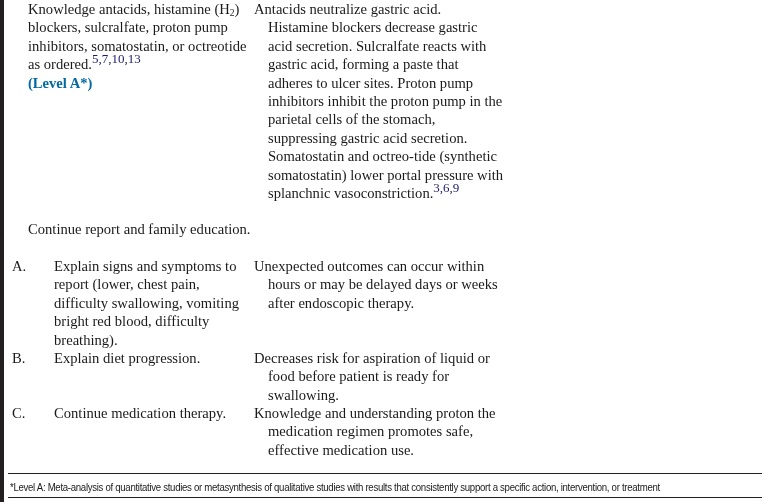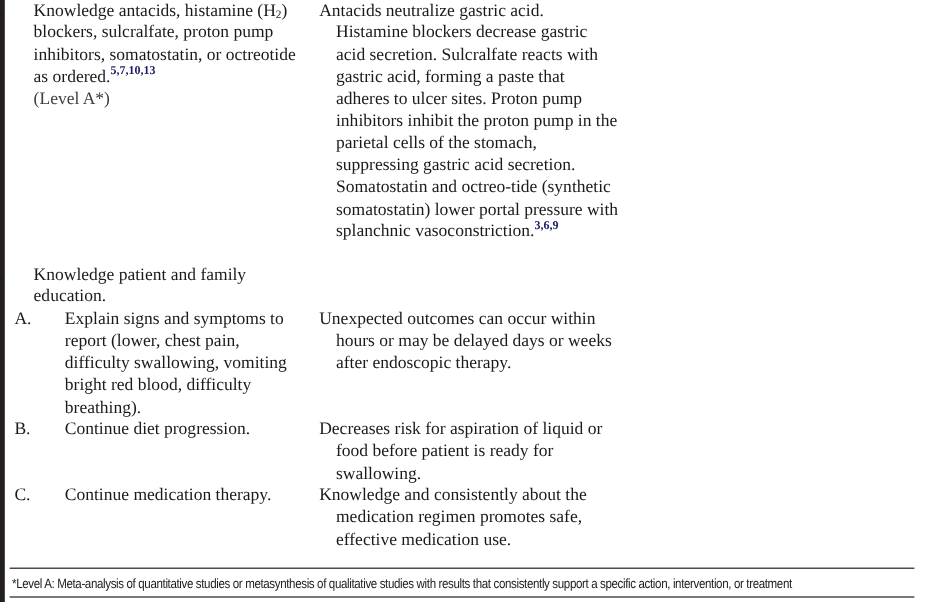--- a/index.html
+++ b/index.html
@@ -1,29 +1,29 @@
 <!DOCTYPE html>
 <html><head>
   <meta charset="utf-8">
   <style>
     html, body { margin: 0; padding: 0; background: #ffffff; }
     body { width: 771px; height: 502px; position: relative; overflow: hidden;
            font-family: "Liberation Serif", "DejaVu Serif", serif; color: #1a1a1a; }
     .edge-bar { position: absolute; left: 0; top: 0; width: 4px; height: 502px; background: #231f20; }
     .row { position: absolute; left: 0; width: 771px; }
     .left-col { position: absolute; left: 10px; width: 245px; }
-    .right-col { position: absolute; left: 266px; width: 250px; }
+    .right-col { position: absolute; left: 254px; width: 250px; }
     .para { font-size: 14.6px; line-height: 18.4px; margin: 0; }
     .num { display: inline-block; width: 18px; }
     .hang { padding-left: 18px; text-indent: -18px; }
     .hang-right { padding-left: 14px; text-indent: -14px; }
     .sub { padding-left: 44px; text-indent: -21px; }
-    .sup { font-size: 10px; vertical-align: 6px; line-height: 0; color: #1b1b6b; font-weight: bold; }
+    .sup { font-size: 13px; vertical-align: 6px; line-height: 0; color: #1b1b6b; }
     .h2sub { font-size: 9.5px; vertical-align: -2px; line-height: 0; }
-    .level { color: #404040; font-weight: normal; display: block; text-indent: 0; }
+    .level { color: #0369a1; font-weight: bold; display: block; text-indent: 0; }
     .rule { position: absolute; left: 8px; width: 754px; height: 1px; background: #231f20; }
     .footnote { position: absolute; left: 10px; top: 481px; font-family: "Liberation Sans", "DejaVu Sans", sans-serif;
                 font-size: 11.2px; letter-spacing: -0.35px; transform: scaleX(0.86); transform-origin: left center;
                 white-space: nowrap; color: #1a1a1a; }
   </style>
 </head>
 <body>
 
 <div class="edge-bar"></div>
 
@@ -31,46 +31,46 @@
   <div class="left-col">
     <p class="para hang"><span class="num">8.</span><span>Knowledge antacids, histamine (H</span><span class="h2sub">2</span><span>) blockers, sulcralfate, proton pump inhibitors, somatostatin, or octreotide as ordered.</span><span class="sup">5,7,10,13</span><span class="level">(Level A*)</span></p>
   </div>
   <div class="right-col">
     <p class="para hang-right"><span>Antacids neutralize gastric acid. Histamine blockers decrease gastric acid secretion. Sulcralfate reacts with gastric acid, forming a paste that adheres to ulcer sites. Proton pump inhibitors inhibit the proton pump in the parietal cells of the stomach, suppressing gastric acid secretion. Somatostatin and octreo-tide (synthetic somatostatin) lower portal pressure with splanchnic vasoconstriction.</span><span class="sup">3,6,9</span></p>
   </div>
 </div>
 
 <div class="row" style="top:220px;">
   <div class="left-col">
-    <p class="para hang"><span class="num">9.</span><span>Knowledge patient and family education.</span></p>
+    <p class="para hang"><span class="num">9.</span><span>Continue report and family education.</span></p>
   </div>
 </div>
 
 <div class="row" style="top:257px;">
   <div class="left-col">
     <p class="para sub"><span class="num" style="width:21px">A.</span><span>Explain signs and symptoms to report (lower, chest pain, difficulty swallowing, vomiting bright red blood, difficulty breathing).</span></p>
   </div>
   <div class="right-col">
     <p class="para hang-right">Unexpected outcomes can occur within hours or may be delayed days or weeks after endoscopic therapy.</p>
   </div>
 </div>
 
 <div class="row" style="top:349px;">
   <div class="left-col">
-    <p class="para sub"><span class="num" style="width:21px">B.</span><span>Continue diet progression.</span></p>
+    <p class="para sub"><span class="num" style="width:21px">B.</span><span>Explain diet progression.</span></p>
   </div>
   <div class="right-col">
     <p class="para hang-right">Decreases risk for aspiration of liquid or food before patient is ready for swallowing.</p>
   </div>
 </div>
 
 <div class="row" style="top:404px;">
   <div class="left-col">
     <p class="para sub"><span class="num" style="width:21px">C.</span><span>Continue medication therapy.</span></p>
   </div>
   <div class="right-col">
-    <p class="para hang-right">Knowledge and consistently about the medication regimen promotes safe, effective medication use.</p>
+    <p class="para hang-right">Knowledge and understanding proton the medication regimen promotes safe, effective medication use.</p>
   </div>
 </div>
 
 <div class="rule" style="top:473px;"></div>
 <div class="footnote">*Level A: Meta-analysis of quantitative studies or metasynthesis of qualitative studies with results that consistently support a specific action, intervention, or treatment</div>
 <div class="rule" style="top:497px;"></div>
 
 </body></html>

